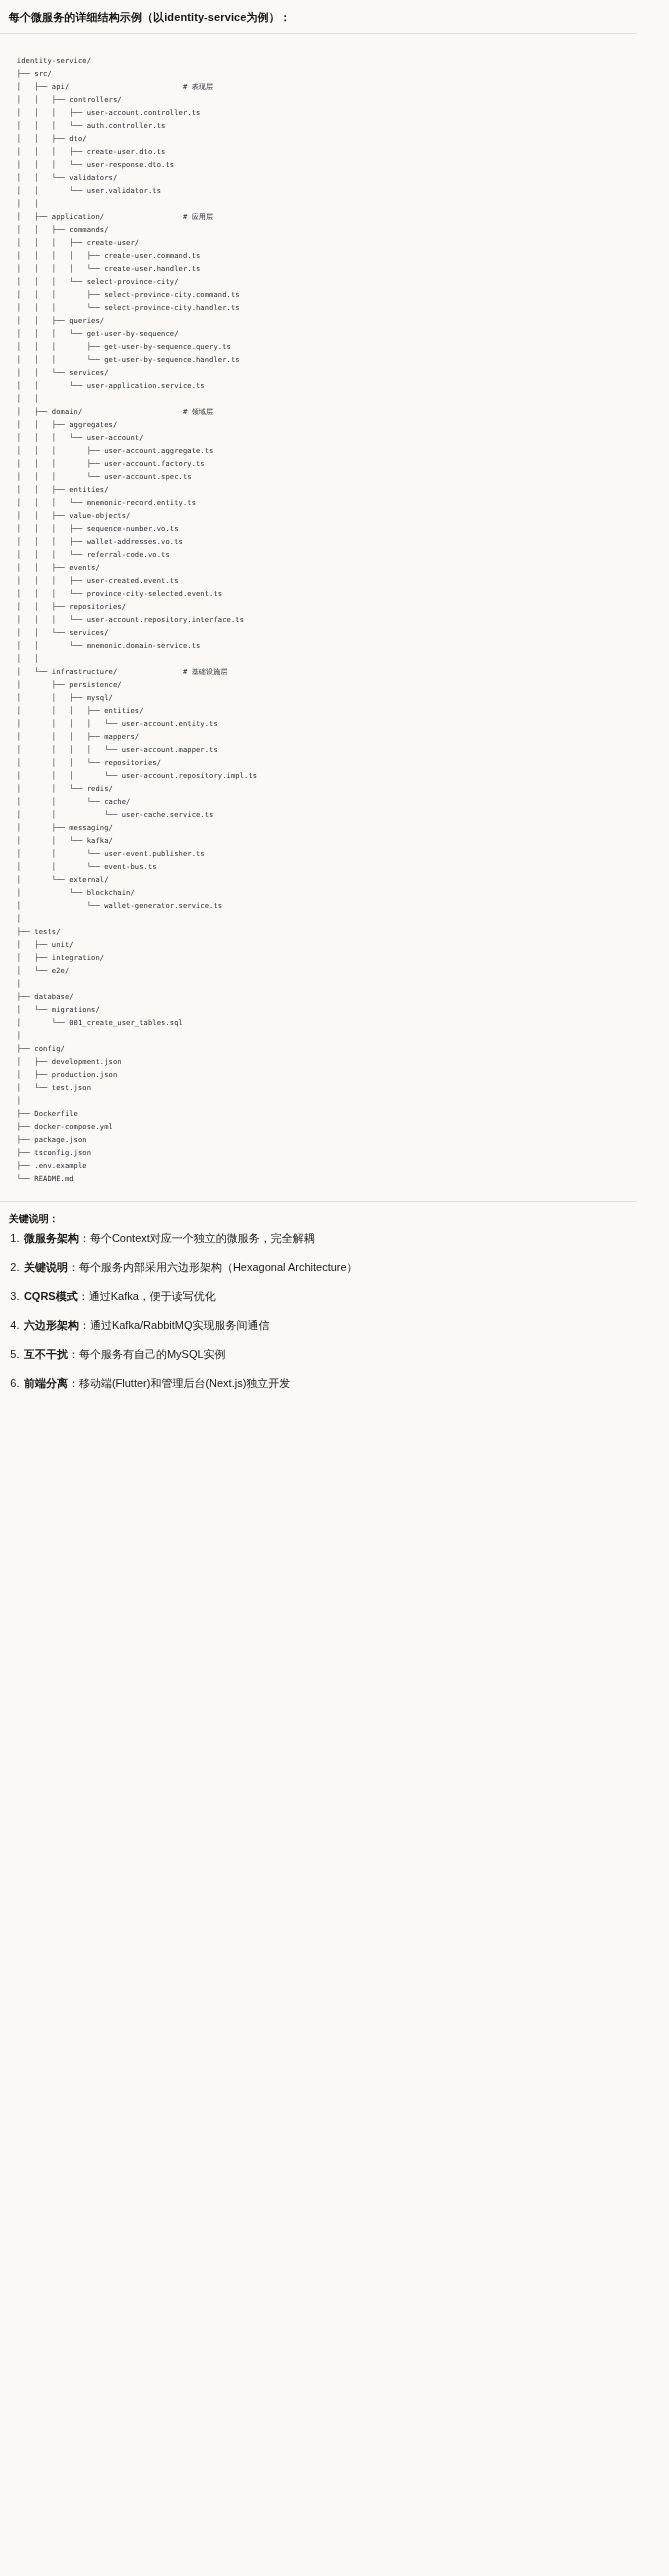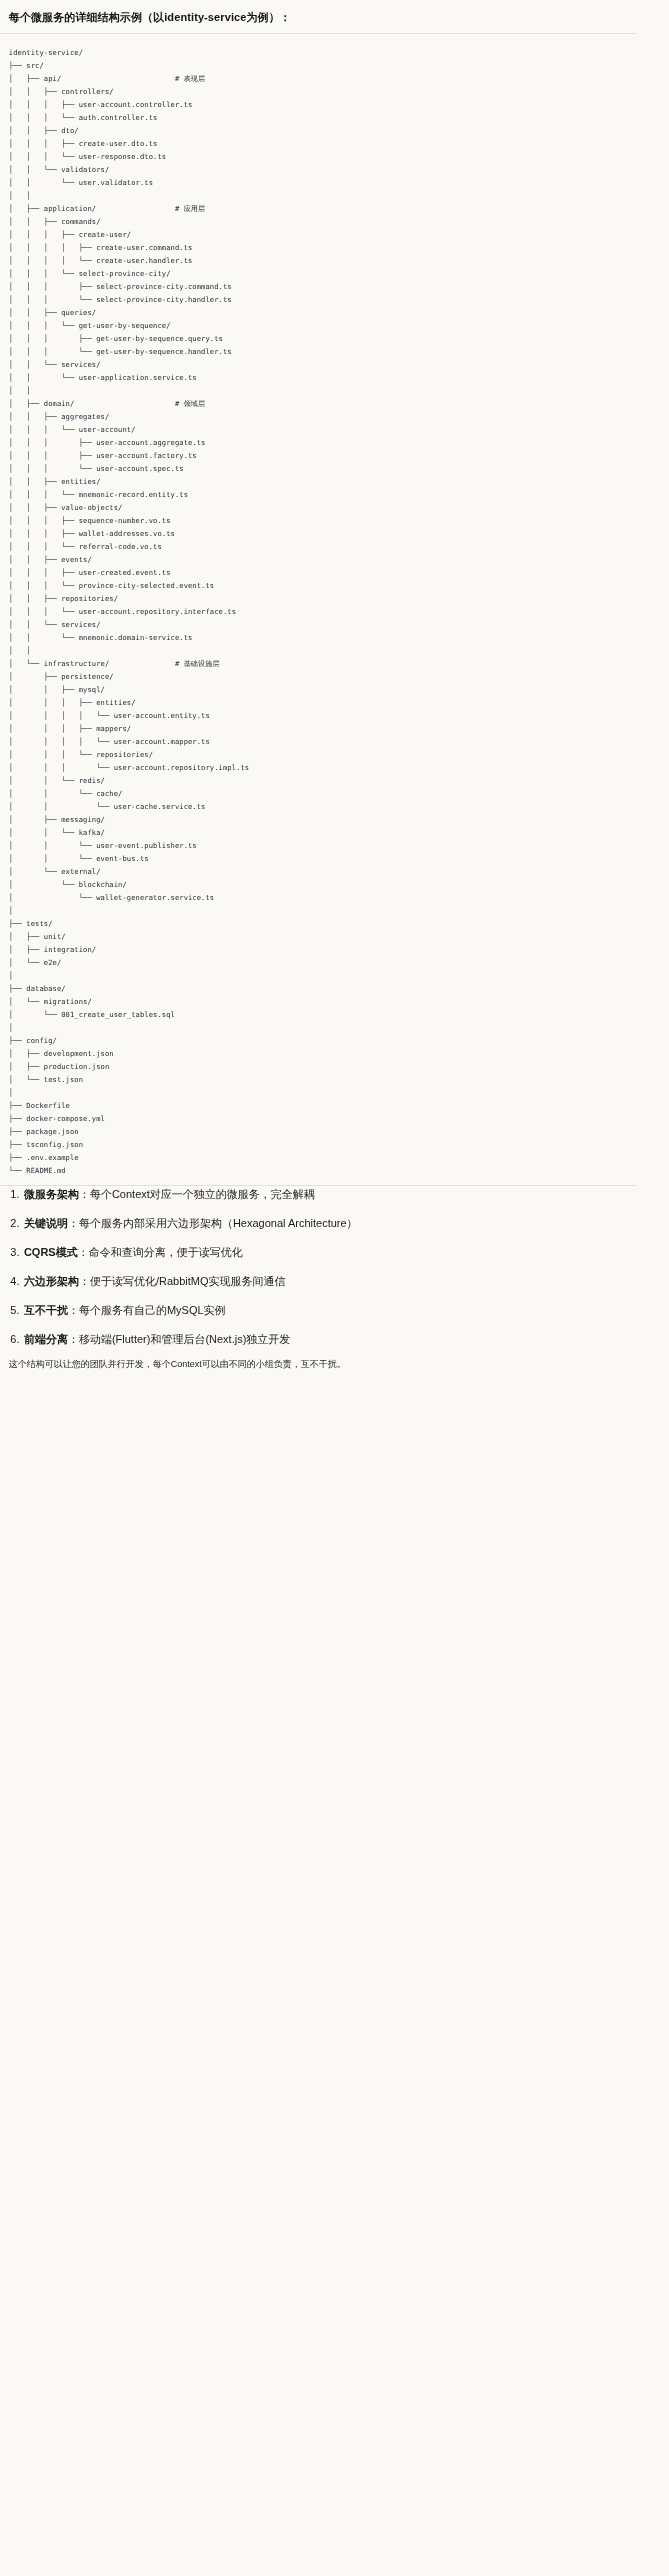--- a/index.html
+++ b/index.html
@@ -32,21 +32,21 @@
   .rule {
     border: 0;
     border-top: 0.6px solid #e2e0da;
     margin: 0;
   }
   .code-block {
     padding: 11.3px 8.8px 8.8px 8.8px;
     background: #faf9f6;
   }
   pre.tree {
-    margin: 0;
+    margin: 8px;
     font-family: "DejaVu Sans Mono", "Liberation Mono", monospace;
     font-size: 7.1px;
     line-height: 13px;
     color: #24292f;
     white-space: pre;
     tab-size: 4;
     letter-spacing: 0.1px;
   }
 
   .keys-wrap {
@@ -175,37 +175,37 @@
 ├── docker-compose.yml
 ├── package.json
 ├── tsconfig.json
 ├── .env.example
 └── README.md</pre>
   </div>
 
   <hr class="rule">
 
   <div class="keys-wrap">
+    <div class="keys-title">关键说明：</div>
     <ol class="keys">
       <li>
         <b>微服务架构</b><span>：每个Context对应一个独立的微服务，完全解耦</span>
       </li>
       <li>
         <b>关键说明</b><span>：每个服务内部采用六边形架构（Hexagonal Architecture）</span>
       </li>
       <li>
-        <b>CQRS模式</b><span>：命令和查询分离，便于读写优化</span>
-      </li>
-      <li>
-        <b>六边形架构</b><span>：便于读写优化/RabbitMQ实现服务间通信</span>
+        <b>CQRS模式</b><span>：通过Kafka，便于读写优化</span>
+      </li>
+      <li>
+        <b>六边形架构</b><span>：通过Kafka/RabbitMQ实现服务间通信</span>
       </li>
       <li>
         <b>互不干扰</b><span>：每个服务有自己的MySQL实例</span>
       </li>
       <li>
         <b>前端分离</b><span>：移动端(Flutter)和管理后台(Next.js)独立开发</span>
       </li>
     </ol>
-    <p class="closing">这个结构可以让您的团队并行开发，每个Context可以由不同的小组负责，互不干扰。</p>
   </div>
 
 </div>
 
 
 </body></html>

